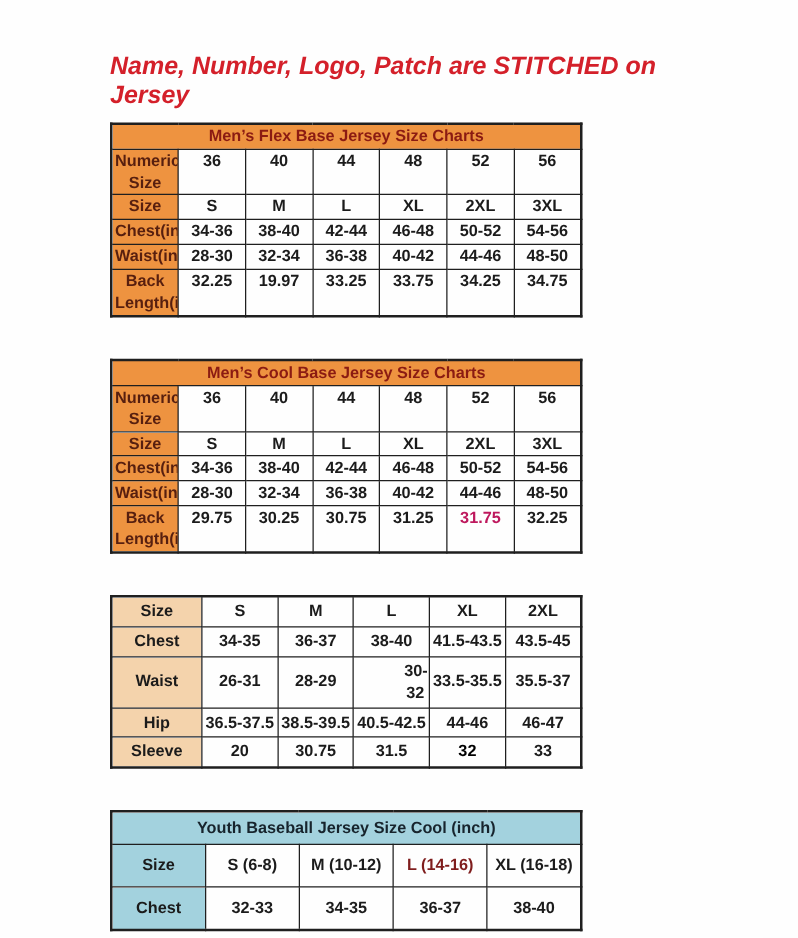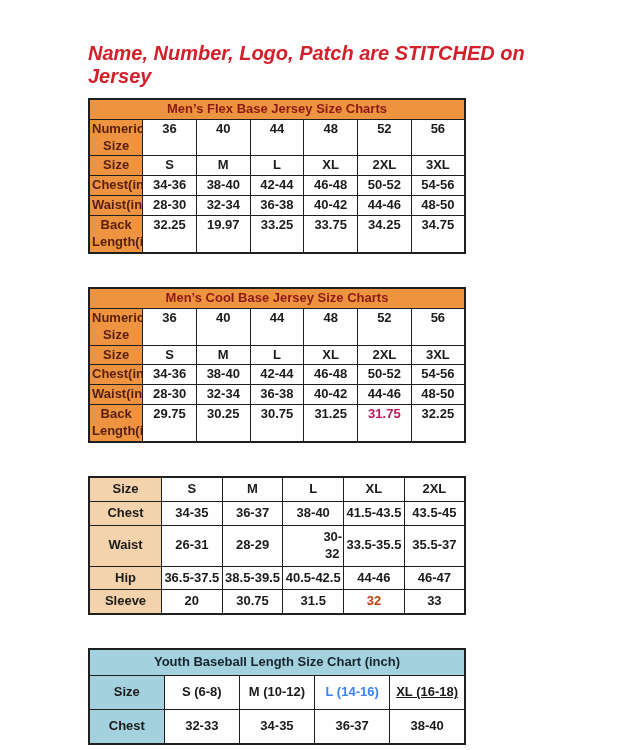--- a/index.html
+++ b/index.html
@@ -213,36 +213,36 @@
             <td class="val" style="color: rgb(27, 27, 27);">38.5-39.5</td>
             <td class="val" style="color: rgb(27, 27, 27);">40.5-42.5</td>
             <td class="val" style="color: rgb(27, 27, 27);">44-46</td>
             <td class="val" style="color: rgb(27, 27, 27); text-align: center;">46-47</td>
           </tr>
           <tr>
             <td class="lbl" style="background: rgb(244, 211, 172); color: rgb(27, 27, 27);">Sleeve</td>
             <td class="val" style="color: rgb(27, 27, 27);">20</td>
             <td class="val" style="color: rgb(27, 27, 27);">30.75</td>
             <td class="val" style="color: rgb(27, 27, 27);">31.5</td>
-            <td class="val" style="color: #c2410c;">32</td>
+            <td class="val" style="color: #000000;">32</td>
             <td class="val" style="color: rgb(27, 27, 27);">33</td>
           </tr>
         </tbody>
       </table>
       <table class="size-table tbl-youth">
         <tbody>
           <tr>
-            <td colspan="5" class="tbl-title" style="background: rgb(163, 210, 222); color: rgb(23, 36, 45);">Youth Baseball Length Size Chart (inch)</td>
+            <td colspan="5" class="tbl-title" style="background: rgb(163, 210, 222); color: rgb(23, 36, 45);">Youth Baseball Jersey Size Cool (inch)</td>
           </tr>
           <tr>
             <td class="lbl" style="background: rgb(163, 210, 222); color: rgb(27, 27, 27);">Size</td>
             <td class="val" style="color: rgb(27, 27, 27);">S (6-8)</td>
             <td class="val" style="color: rgb(27, 27, 27);">M (10-12)</td>
-            <td class="val" style="color: #3b82f6;">L (14-16)</td>
-            <td class="val" style="color: rgb(27, 27, 27); text-decoration: underline;">XL (16-18)</td>
+            <td class="val" style="color: #7f1d1d;">L (14-16)</td>
+            <td class="val" style="color: rgb(27, 27, 27);">XL (16-18)</td>
           </tr>
           <tr>
             <td class="lbl" style="background: rgb(163, 210, 222); color: rgb(27, 27, 27);">Chest</td>
             <td class="val" style="color: rgb(27, 27, 27);">32-33</td>
             <td class="val" style="color: rgb(27, 27, 27);">34-35</td>
             <td class="val" style="color: rgb(27, 27, 27);">36-37</td>
             <td class="val" style="color: rgb(27, 27, 27);">38-40</td>
           </tr>
         </tbody>
       </table>

